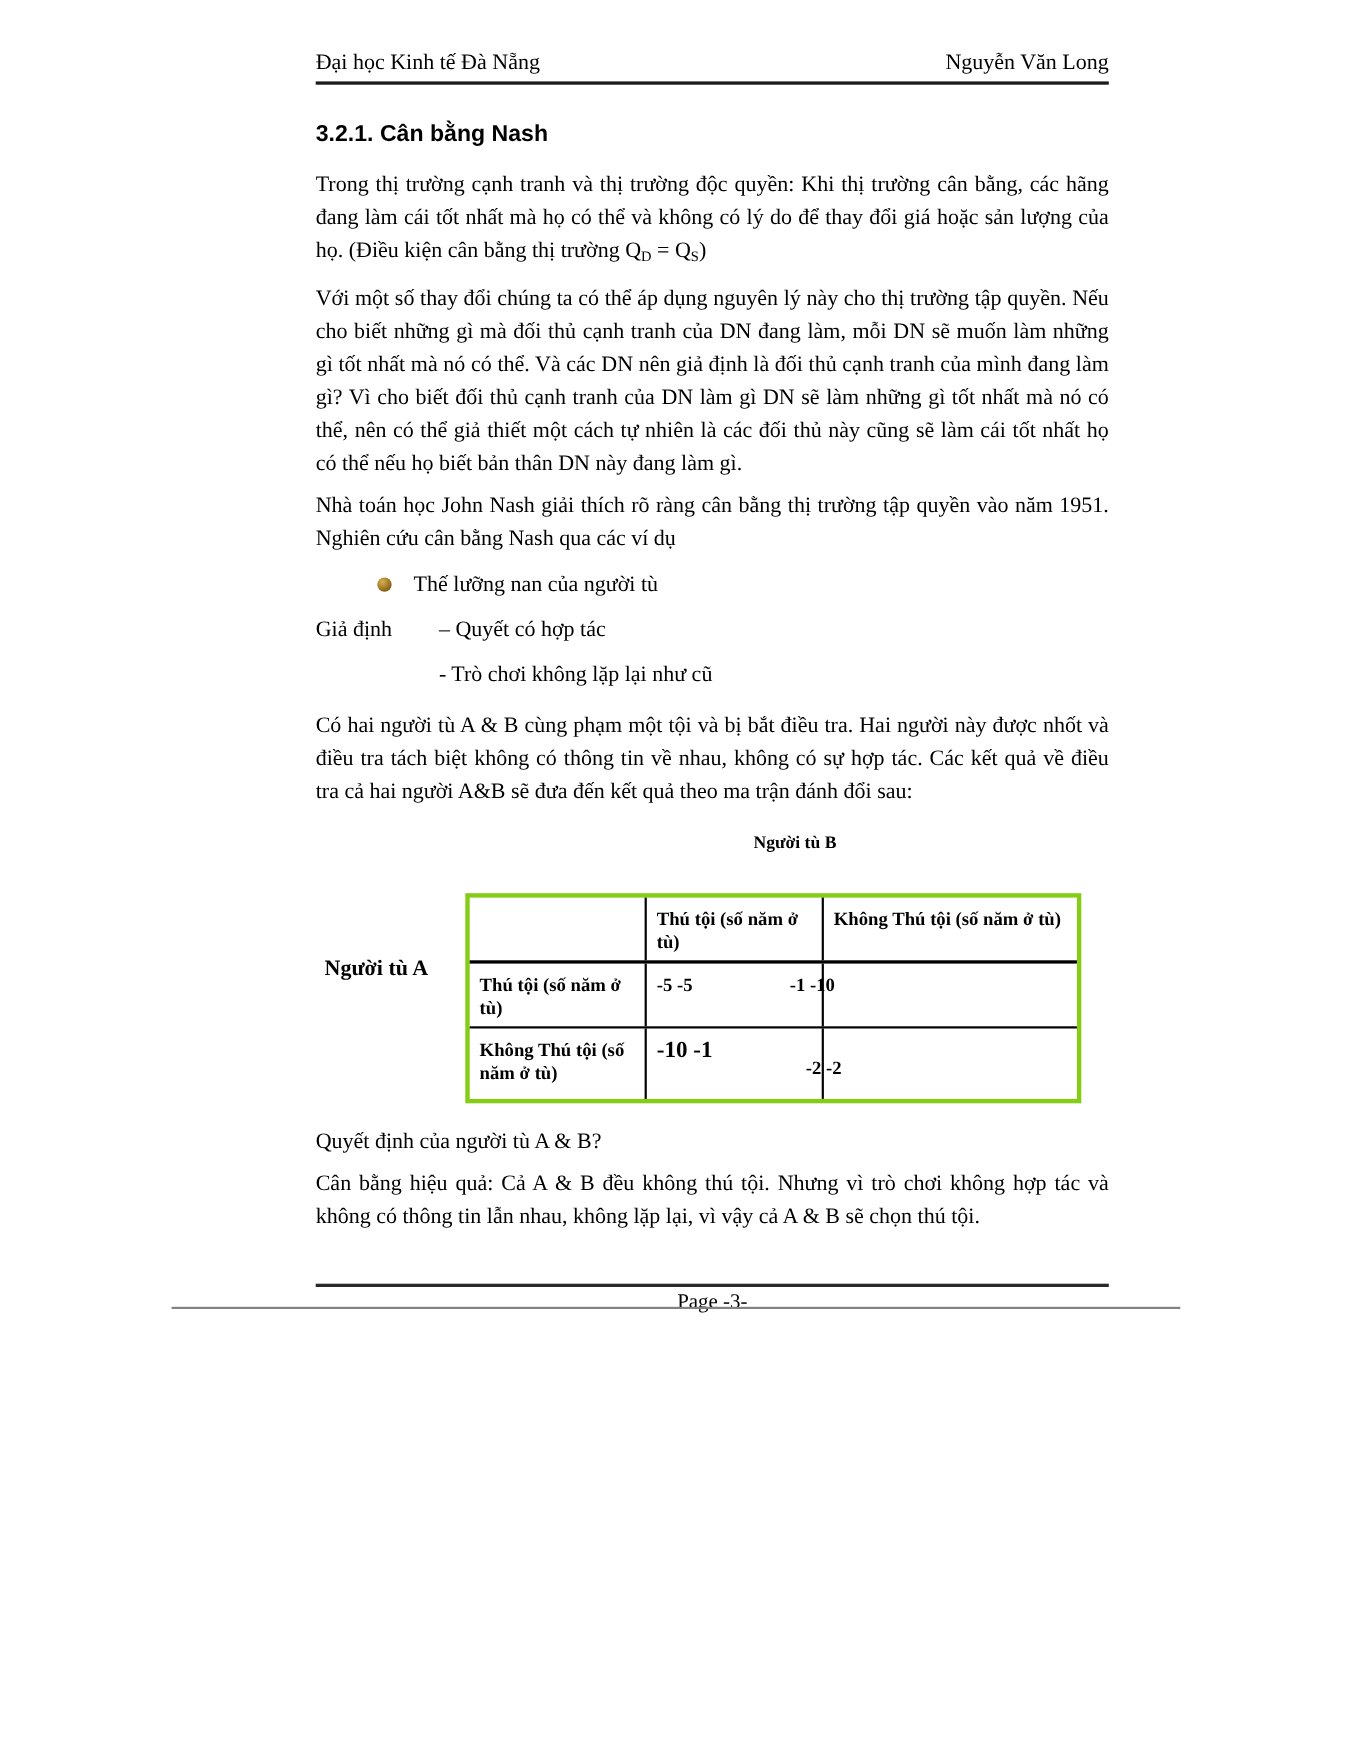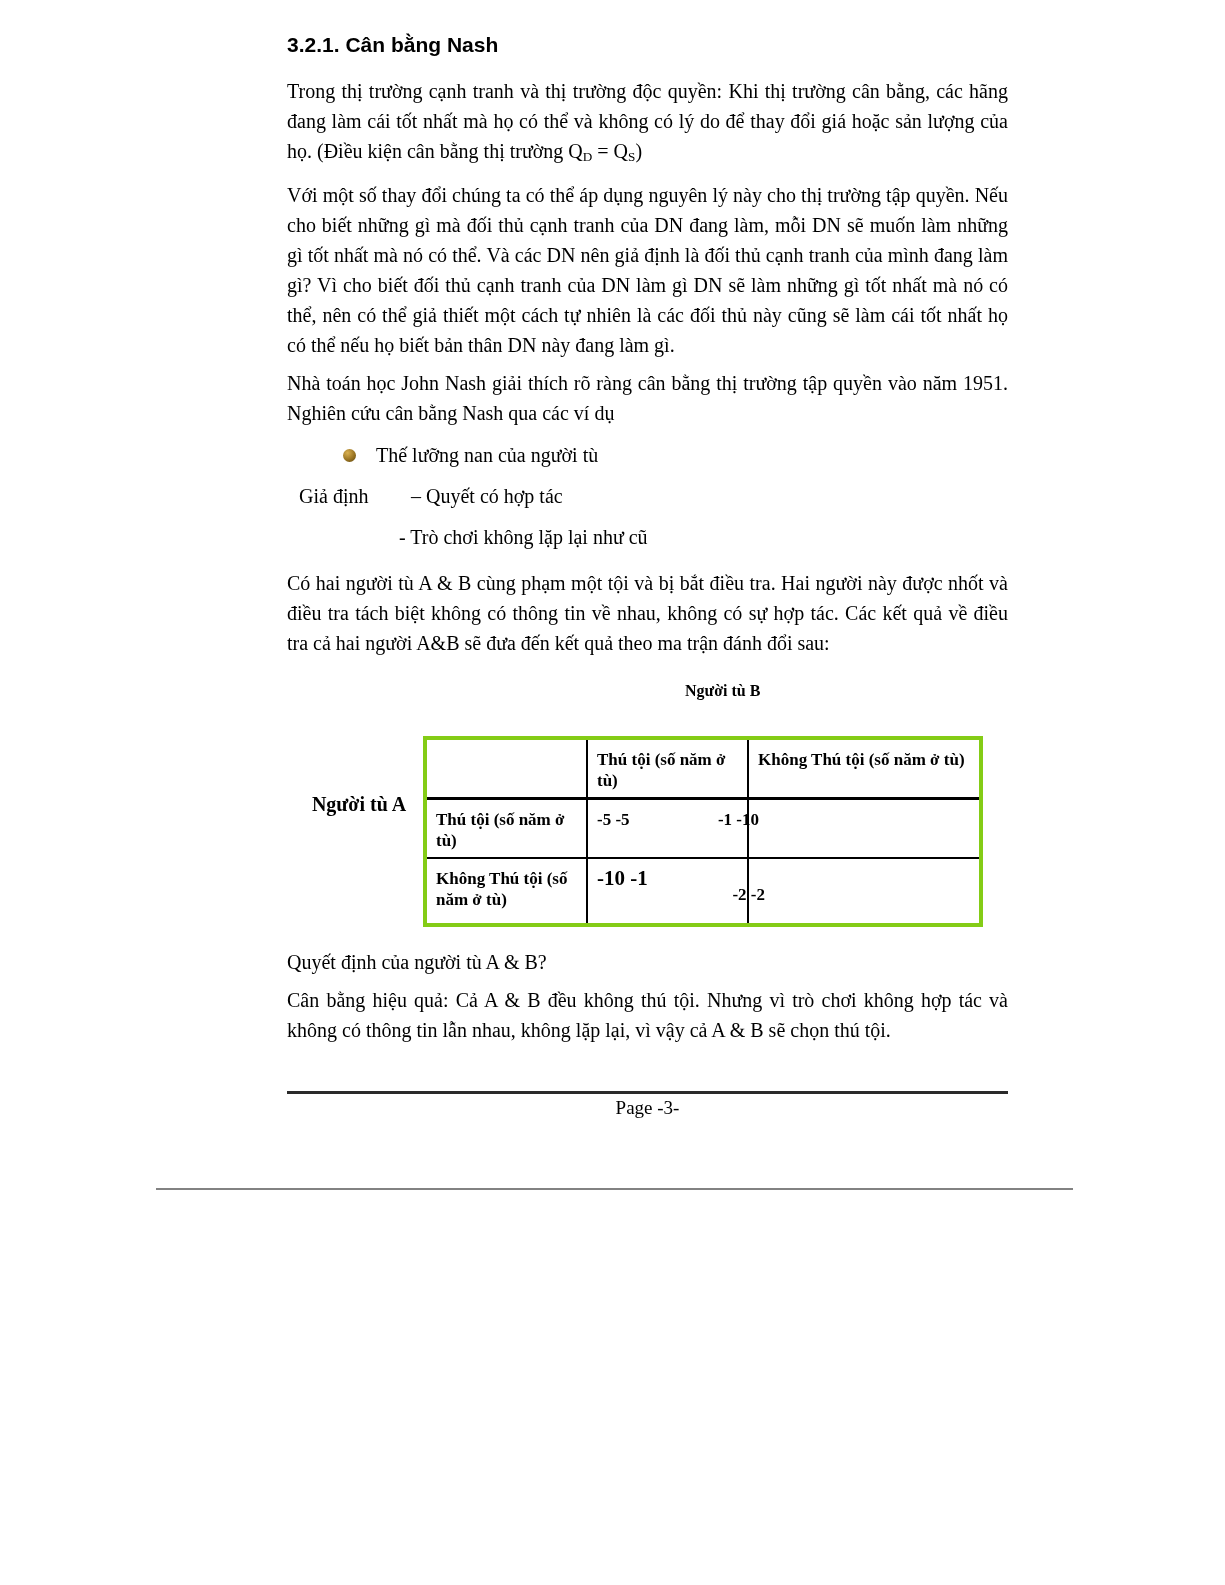--- a/index.html
+++ b/index.html
@@ -59,21 +59,21 @@
     font-weight:normal;
     font-size:20px;
   }
   
   .assumption-row {
     margin-top:15px;
     display:flex;
     font-size:20px;
     line-height:28px;
   }
-  .assumption-label { width:112px; flex:0 0 auto;margin-left:12px; }
+  .assumption-label { width:112px; flex:0 0 auto; }
   .assumption-row.second { padding-left:112px; margin-top:13px; }
   
   .player-b {
     margin-top:24px;
     padding-left:398px;
     font-weight:bold;
     font-size:16px;
   }
   
   .matrix-row {
@@ -81,21 +81,20 @@
     display:flex;
     align-items:flex-start;
   }
   .player-a {
     width:136px;
     flex:0 0 auto;
     font-weight:bold;
     font-size:20px;
     padding-top:57px;
     padding-left:8px;
-    text-align:center;
   }
   .ptable {
     width:560px;
     border:4px solid #84cc16;
     font-size:17px;
     line-height:21px;
     font-weight:bold;
   }
   .tr {
     display:grid;
@@ -134,20 +133,24 @@
     left:156px; top:1188px;
     width:917px; height:2px;
     background:#828282;
   }
 </style>
 </head>
 <body>
 
 <div class="content">
 
+  <div class="doc-header">
+    <span>Đại học Kinh tế Đà Nẵng</span>
+    <span>Nguyễn Văn Long</span>
+  </div>
 
   <div class="sec-heading">3.2.1. Cân bằng Nash</div>
 
   <div class="para" style="margin-top:19px;"><span>Trong thị trường cạnh tranh và thị trường độc quyền: Khi thị trường cân bằng, các hãng đang làm cái tốt nhất mà họ  có thể và không có lý do để thay đổi giá hoặc sản lượng của họ. (Điều kiện cân bằng thị trường Q</span><span class="sub">D</span><span> = Q</span><span class="sub">S</span><span>)</span></div>
 
   <div class="para tight">Với một số thay đổi chúng ta có thể áp dụng nguyên lý này cho thị trường tập quyền. Nếu cho biết những gì mà đối thủ cạnh tranh của DN đang làm, mỗi DN sẽ muốn làm những gì tốt nhất mà nó có thể. Và các DN nên giả định là đối thủ cạnh tranh của mình đang làm gì? Vì cho biết đối thủ cạnh tranh của DN làm gì DN sẽ làm những  gì tốt nhất mà nó có thể, nên có thể giả thiết một cách tự nhiên là các đối thủ này cũng sẽ làm cái tốt nhất họ có thể nếu  họ biết bản thân DN này đang làm gì.</div>
 
   <div class="para tight">Nhà toán học John Nash giải thích rõ ràng cân bằng thị trường tập quyền vào năm 1951. Nghiên cứu cân bằng Nash qua các ví dụ</div>
 
   <div class="bullet-line">

